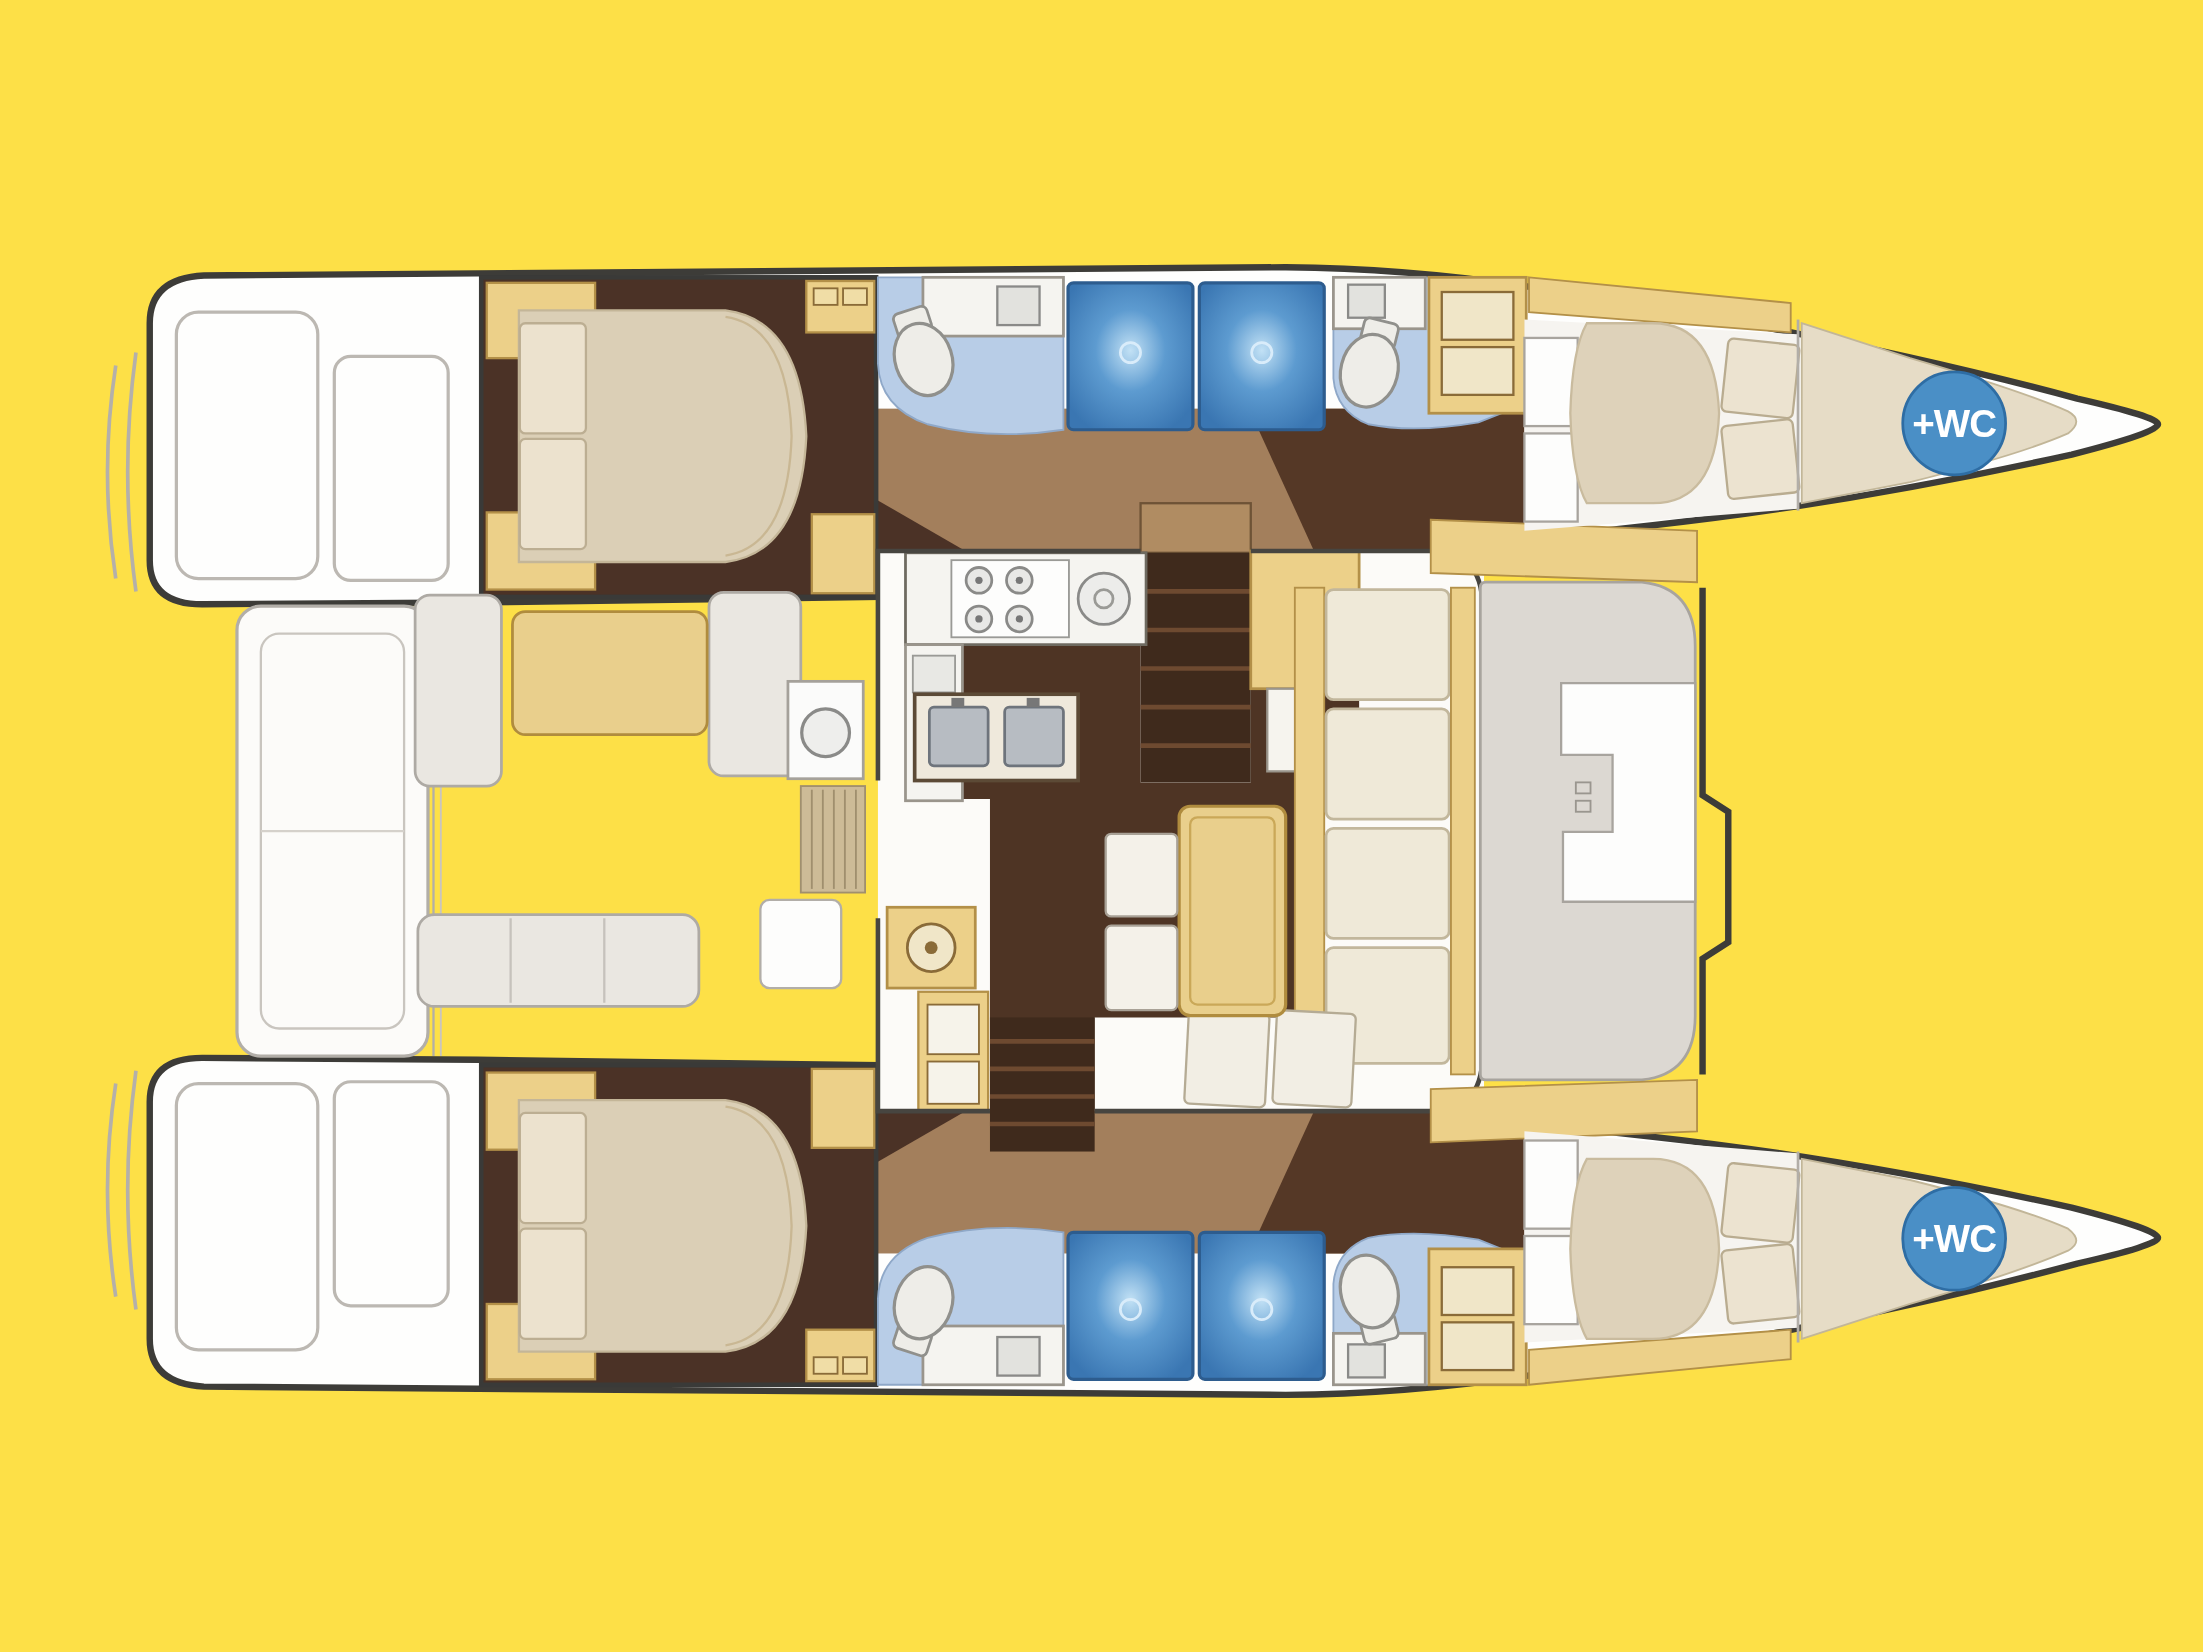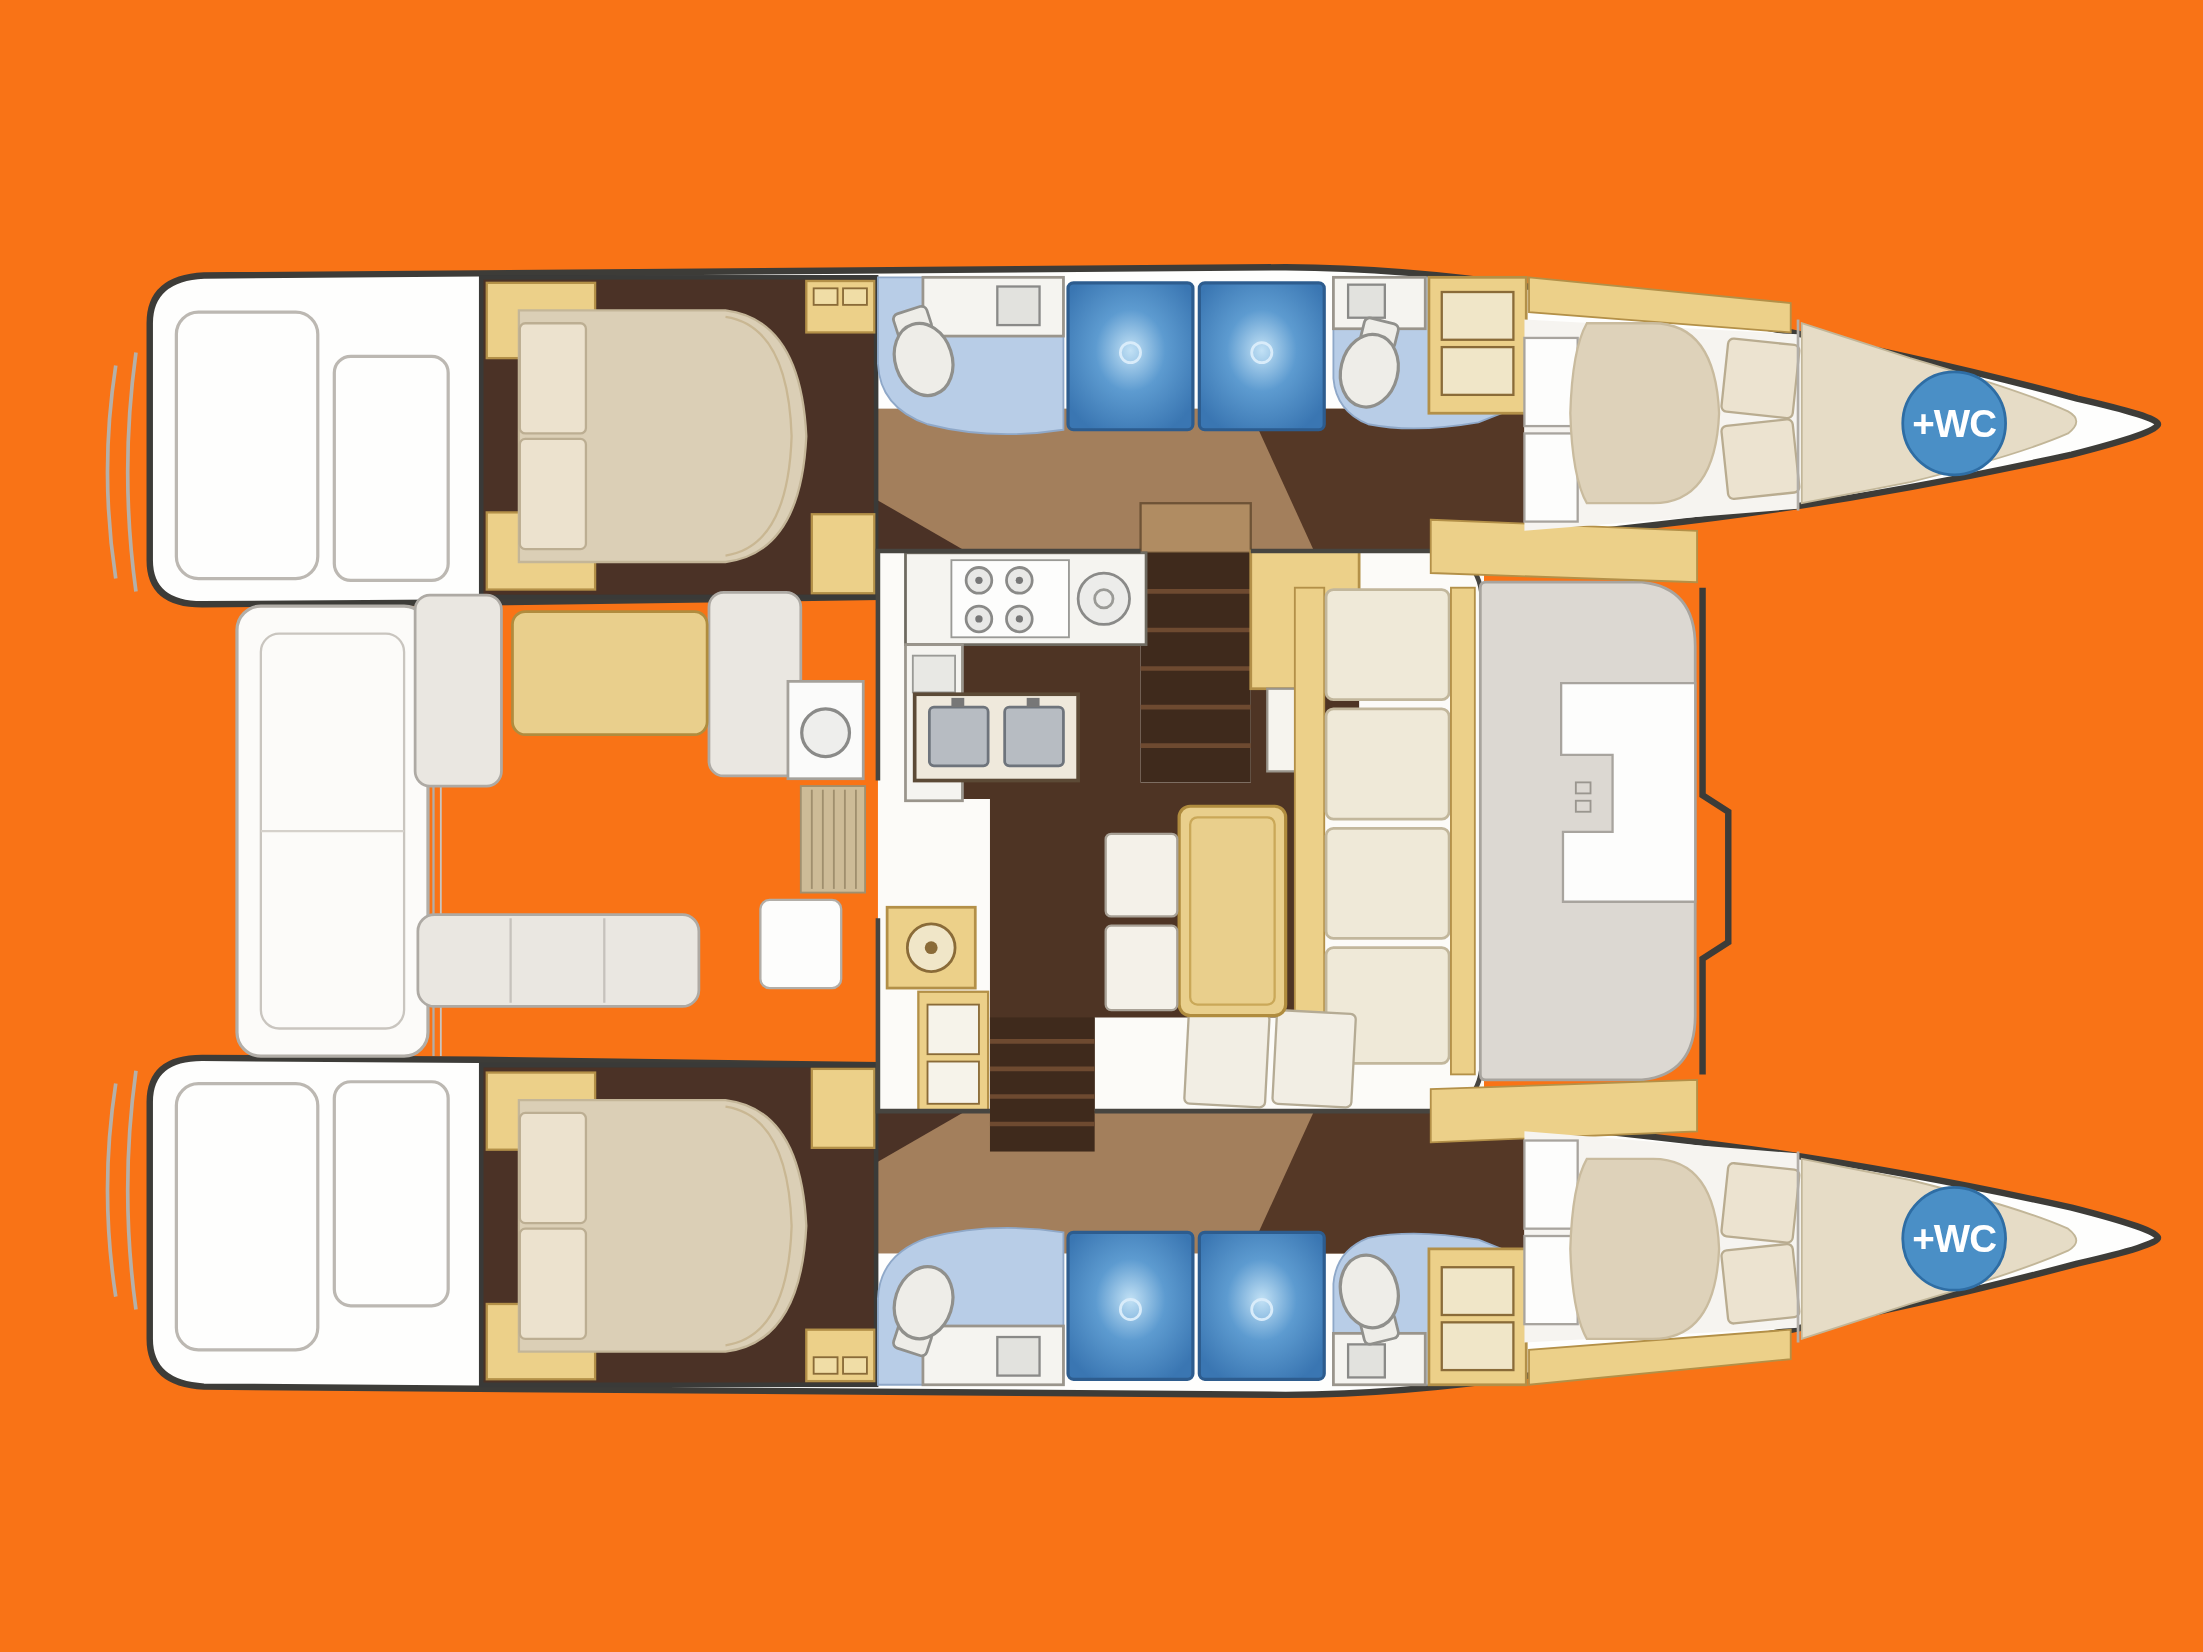--- a/index.html
+++ b/index.html
@@ -1,20 +1,20 @@
 <!DOCTYPE html>
 <html style="font-size:14.7px"><head>
 <meta charset="utf-8">
 <style>
   html, body { margin: 0; padding: 0; background: #ffffff; }
   .stage {
     position: relative;
     width: 2204px;
     height: 1652px;
-    background: #f97316;
+    background: #fde047;
     font-family: "Liberation Sans", sans-serif;
     overflow: hidden;
   }
   .stage svg { display: block; }
   .wc-text {
     font-family: "Liberation Sans", sans-serif;
     font-weight: bold;
     font-size: 42px;
     letter-spacing: -1px;
     fill: #ffffff;

